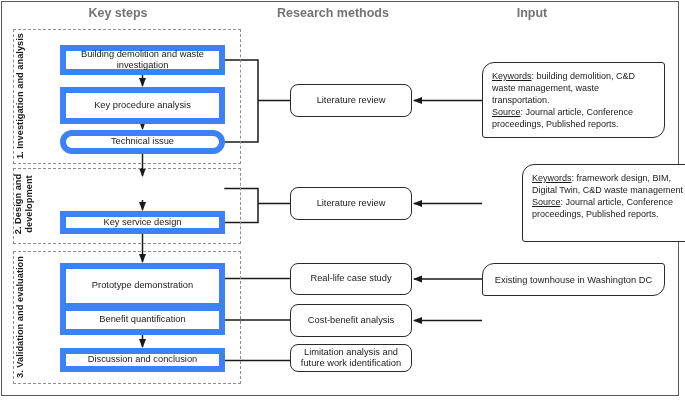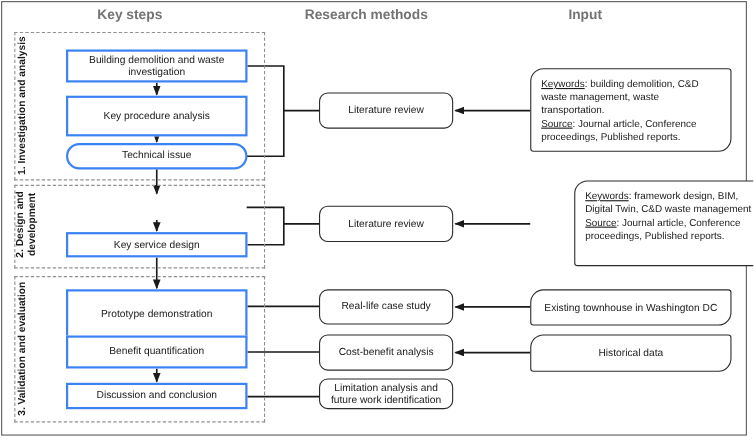--- a/index.html
+++ b/index.html
@@ -19,21 +19,21 @@
   .group {
     position:absolute; border:1px dashed #8f8f8f; box-sizing:border-box;
   }
   .vlabel {
     position:absolute; transform:rotate(-90deg); transform-origin:0 0;
     font-weight:bold; font-size:9.3px; color:#1a1a1a; text-align:center;
     line-height:11px;
   }
   .ksbox {
     position:absolute; left:60px; width:165px; box-sizing:border-box;
-    border:2px solid #3b82f6; background:#fff;
+    border:6px solid #3b82f6; background:#fff;
     display:flex; align-items:center; justify-content:center;
     text-align:center; font-size:9.3px; color:#1a1a1a; line-height:1.2;
     padding:2px 6px;
   }
   .rmbox {
     position:absolute; left:290px; width:122px; box-sizing:border-box;
     border:1.3px solid #2b2b2b; border-radius:8px; background:#fff;
     display:flex; align-items:center; justify-content:center;
     text-align:center; font-size:9.3px; color:#1a1a1a; line-height:1.2;
     padding:12px 6px;
@@ -122,15 +122,14 @@
       <span class="sect"><span class="u">Source</span><span>: Journal article, Conference proceedings, Published reports.</span></span>
     </div>
   </div>
   <div class="inbox" style="top:164px; height:78px;margin-left:40px;">
     <div class="intext">
       <span class="sect"><span class="u">Keywords</span><span>: framework design, BIM, Digital Twin, C&amp;D waste management</span></span>
       <span class="sect"><span class="u">Source</span><span>: Journal article, Conference proceedings, Published reports.</span></span>
     </div>
   </div>
   <div class="inbox center" style="top:263px; height:33px;">Existing townhouse in Washington DC</div>
-  <div class="inbox center" style="top:304px; height:34px;">Historical data</div>
 
 </div>
 
 </body></html>

